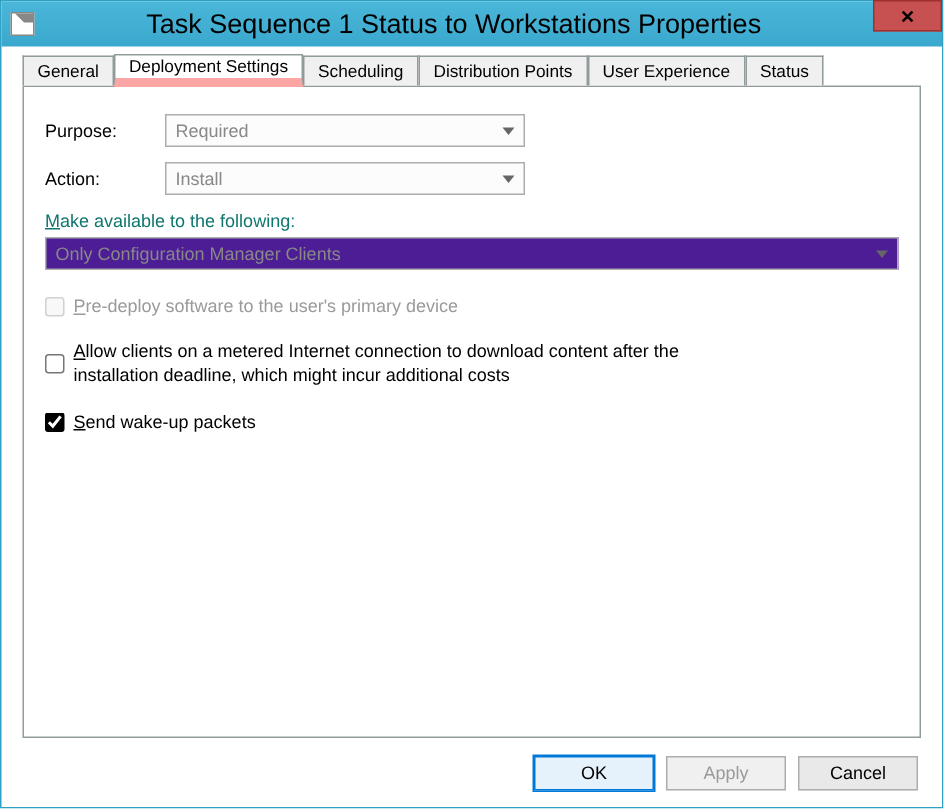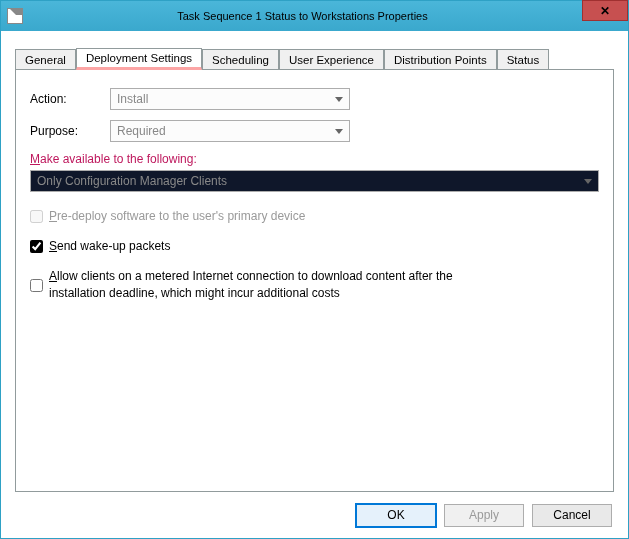--- a/index.html
+++ b/index.html
@@ -1,37 +1,37 @@
 <!DOCTYPE html>
 <html><head>
   <meta charset="utf-8">
   <style>
     * { box-sizing: border-box; font-family: "Segoe UI", Tahoma, sans-serif; font-size: 12px; }
     body { margin: 0; padding: 0; background: #fff; width: 629px; height: 539px; overflow: hidden; }
     .window { width: 629px; height: 539px; border: 1px solid #2ea1c5; background: #fff; position: relative; }
     .titlebar { height: 30px; background: linear-gradient(#4ab6d9, #3aa8cd); display: flex; align-items: center; padding-left: 6px; position: relative; }
     .titlebar-icon { width: 16px; height: 16px; background: #fff; border: 1px solid #888; margin-right: 4px; position: relative; }
     .titlebar-icon::before { content: ""; position: absolute; top: 0; right: 0; width: 6px; height: 6px; border-top: 6px solid #888; border-left: 6px solid transparent; }
-    .titlebar-title { flex: 1; text-align: center; color: #000; font-size: 11px; padding-right: 50px; }
+    .titlebar-title { flex: 1; text-align: center; color: #000; font-size: 18px; padding-right: 50px; }
     .close-btn { position: absolute; right: 0; top: -1px; width: 46px; height: 21px; background: #c75050; color: #000; display: flex; align-items: center; justify-content: center; font-size: 13px; font-weight: bold; cursor: pointer; border: 1px solid #a03030; }
-    .content { padding: 16px 14px 0 14px; height: calc(100% - 30px - 46px); }
+    .content { padding: 4px 14px 0 14px; height: calc(100% - 30px - 46px); }
     .tabs-strip { display: flex; align-items: flex-end; height: 22px; position: relative; z-index: 2; }
     .tab { padding: 3px 9px; border: 1px solid #919b9c; border-bottom: none; background: #f0f0f0; margin-right: 0px; cursor: pointer; position: relative; height: 20px; display: flex; align-items: center; font-size: 11.5px; }
-    .tab.active { background: #fff; height: 22px; border-bottom: 3px solid #fca5a5; margin-bottom: -1px; z-index: 3; }
+    .tab.active { background: #fff; height: 22px; border-bottom: 6px solid #fca5a5; margin-bottom: -1px; z-index: 3; }
     .tab:not(.active){ margin-top:2px; }
     .tab-panel { border: 1px solid #919b9c; background: #fff; padding: 18px 14px; height: calc(100% - 22px); position: relative; z-index: 1; }
     .form-row { display: flex; align-items: center; margin-bottom: 10px; }
     .form-label { width: 80px; color: #000; }
     .select { flex: 0 0 240px; height: 22px; border: 1px solid #adadad; background: #fff; padding: 0 6px; display: flex; align-items: center; justify-content: space-between; color: #555; cursor: default; }
     .select.disabled { color: #888; background: #fcfcfc; }
     .chevron { width: 0; height: 0; border-left: 4px solid transparent; border-right: 4px solid transparent; border-top: 5px solid #666; }
     .desc { margin-top: 22px; margin-bottom: 18px; color: #000; line-height: 1.35; }
-    .section-label { margin-bottom: 4px; color: #be185d; }
+    .section-label { margin-bottom: 4px; color: #0f766e; }
     .section-label .ul { text-decoration: underline; }
-    .wide-select { height: 22px; border: 1px solid #adadad; background: #0f172a; padding: 0 6px; display: flex; align-items: center; justify-content: space-between; color: #888; cursor: default; margin-bottom: 16px; }
+    .wide-select { height: 22px; border: 1px solid #adadad; background: #4c1d95; padding: 0 6px; display: flex; align-items: center; justify-content: space-between; color: #888; cursor: default; margin-bottom: 16px; }
     .check-row { display: flex; align-items: center; margin-bottom: 14px; }
     .check-row input[type=checkbox] { width: 13px; height: 13px; margin: 1px 6px 0 0; accent-color: #000; }
     .check-row.disabled { color: #9a9a9a; }
     .check-row .lbl { line-height: 1.35; max-width: 430px; }
     .check-row .ul { text-decoration: underline; }
     .dialog-buttons { position: absolute; bottom: 0; left: 16px; right: 0; height: 46px; border-top: 0; display: flex; align-items: center; justify-content: flex-end; padding: 0 16px; gap: 8px; }
     .btn { width: 80px; height: 23px; border: 1px solid #adadad; background: #e9e9e9; display: flex; align-items: center; justify-content: center; cursor: pointer; font-size: 12px; }
     .btn.default { border: 1px solid #0078d7; background: #e5f1fb; outline: 1px solid #0078d7; }
     .btn.disabled { color: #9a9a9a; cursor: default; background: #f0f0f0; }
   </style>
@@ -45,61 +45,61 @@
     <div class="close-btn">
       <span>✕</span>
     </div>
   </div>
 
   <div class="content">
     <div class="tabs-strip">
       <div class="tab">General</div>
       <div class="tab active">Deployment Settings</div>
       <div class="tab">Scheduling</div>
+      <div class="tab">Distribution Points</div>
       <div class="tab">User Experience</div>
-      <div class="tab">Distribution Points</div>
       <div class="tab">Status</div>
     </div>
 
     <div class="tab-panel">
       <div class="form-row">
-        <div class="form-label">Action:</div>
+        <div class="form-label">Purpose:</div>
         <div class="select disabled">
-          <span>Install</span>
+          <span>Required</span>
           <span class="chevron"></span>
         </div>
       </div>
       <div class="form-row">
-        <div class="form-label">Purpose:</div>
+        <div class="form-label">Action:</div>
         <div class="select disabled">
-          <span>Required</span>
+          <span>Install</span>
           <span class="chevron"></span>
         </div>
       </div>
 
 
       <div class="section-label"><span class="ul">M</span><span>ake available to the following:</span></div>
       <div class="wide-select">
         <span>Only Configuration Manager Clients</span>
         <span class="chevron"></span>
       </div>
 
       <div class="check-row disabled">
         <input type="checkbox" disabled="" style="">
         <div class="lbl"><span class="ul">P</span><span>re-deploy software to the user's primary device</span></div>
       </div>
 
       <div class="check-row">
-        <input type="checkbox" checked="" style="">
-        <div class="lbl"><span class="ul">S</span><span>end wake-up packets</span></div>
+        <input type="checkbox" style="">
+        <div class="lbl"><span class="ul">A</span><span>llow clients on a metered Internet connection to download content after the installation deadline, which might incur additional costs</span></div>
       </div>
 
       <div class="check-row">
-        <input type="checkbox" style="">
-        <div class="lbl"><span class="ul">A</span><span>llow clients on a metered Internet connection to download content after the installation deadline, which might incur additional costs</span></div>
+        <input type="checkbox" checked="" style="">
+        <div class="lbl"><span class="ul">S</span><span>end wake-up packets</span></div>
       </div>
     </div>
   </div>
 
   <div class="dialog-buttons">
     <div class="btn default">OK</div>
     <div class="btn disabled">Apply</div>
     <div class="btn">Cancel</div>
   </div>
 </div>

